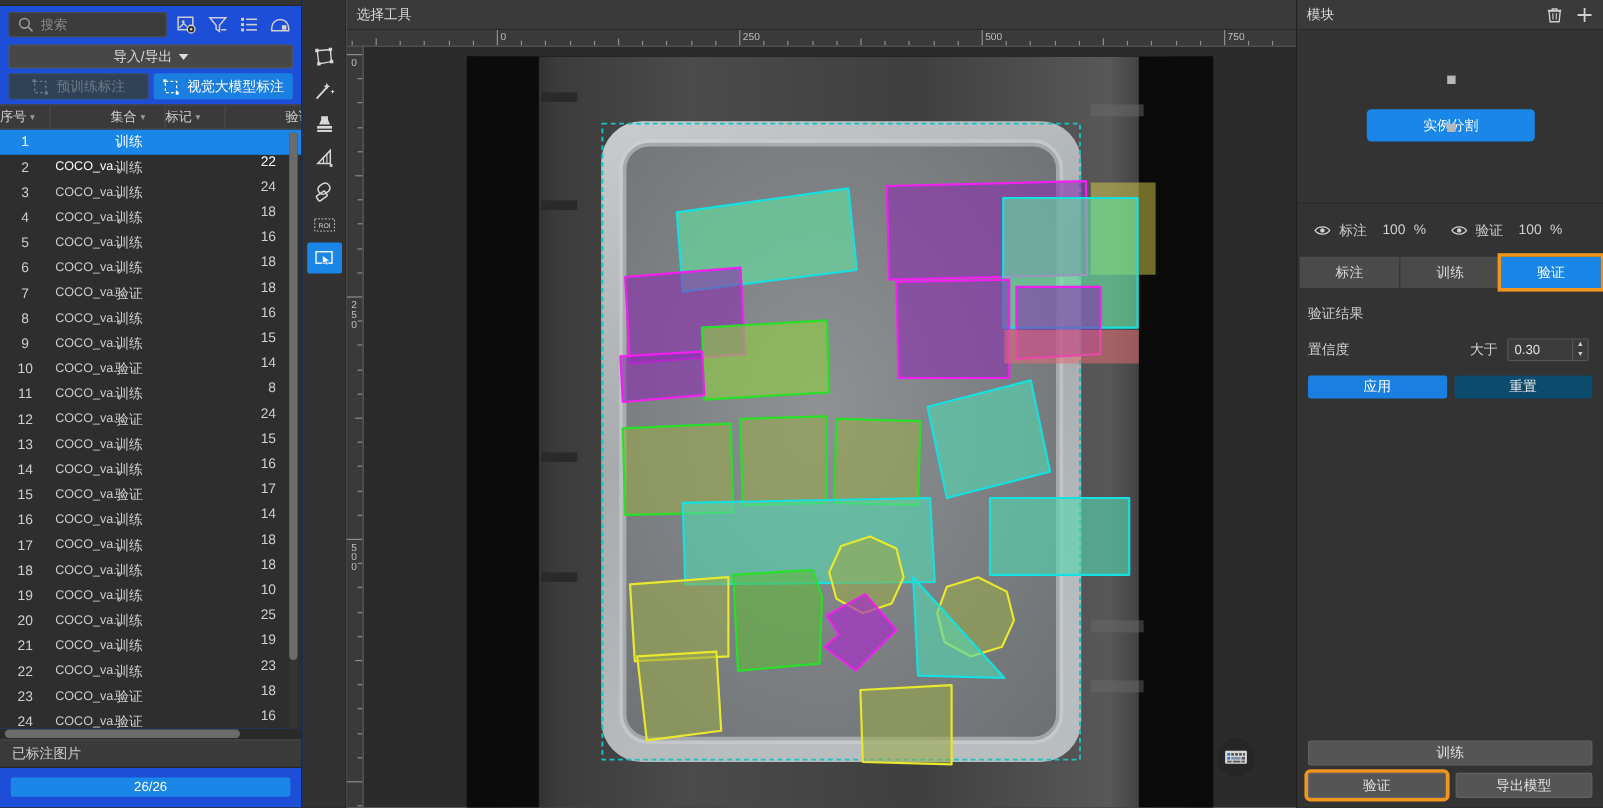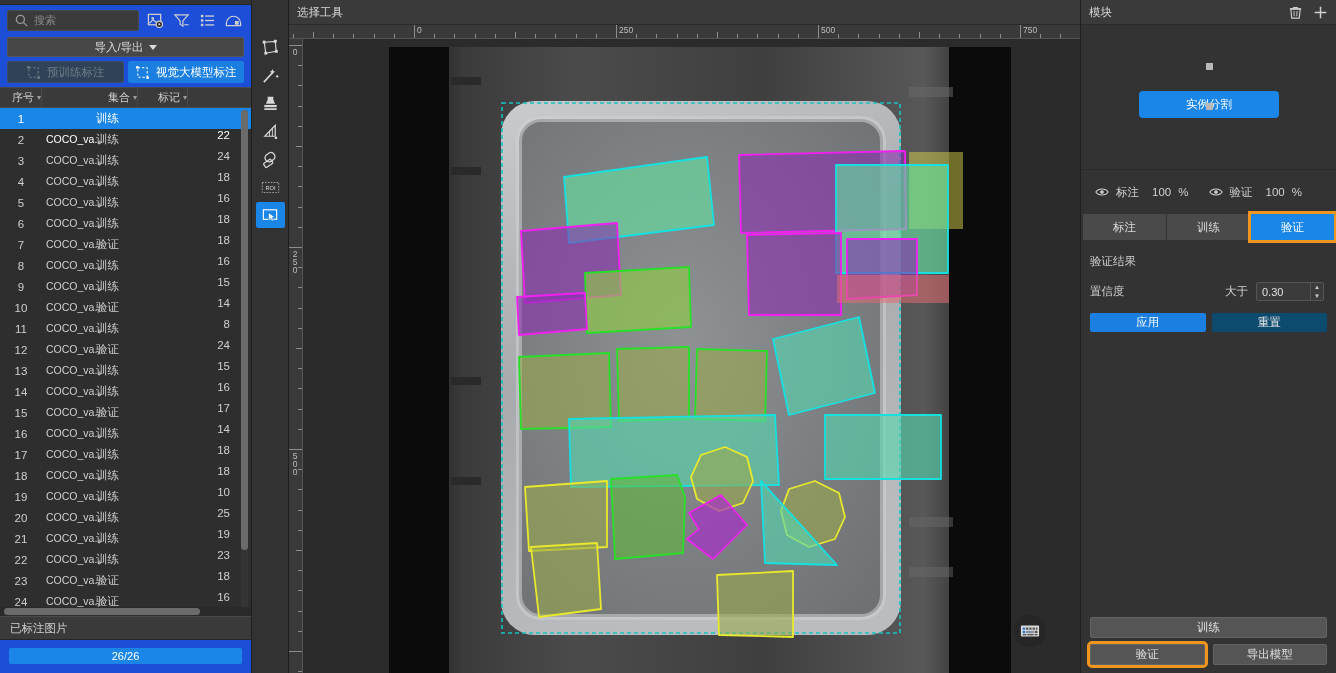--- a/index.html
+++ b/index.html
@@ -54,21 +54,21 @@
   .annot-btn.disabled { background: #2f4257; color: #6f7b87; border: 1px solid #3a4e63; }
   .annot-btn.primary { background: #1a7fe0; color: #fff; border: 1px solid #1a7fe0; }
 
   
   .tbl-head {
     display: flex; height: 21px; background: #3a3a3a;
     border-top: 1px solid #4a4a4a; border-bottom: 1px solid #4a4a4a;
     font-size: 11px; color: #cfcfcf; overflow: hidden;
   }
   .th {
-    display: flex; align-items: center; justify-content: flex-end;
+    display: flex; align-items: center; justify-content: flex-start;
     gap: 3px; border-right: 1px solid #4a4a4a; flex: none;
     position: relative; cursor: pointer;
   }
   .th .sortdot { font-size: 8px; color: #9a9a9a; }
   .c0 { width: 42px; } .c1 { width: 50px; margin-top: 40px; } .c2 { width: 46px; }
   .c3 { width: 50px; } .c4 { width: 50px; margin-top: 32px; } .c5 { width: 46px; }
 
   .tbl-body { flex: 1; overflow: hidden; position: relative; background: #2e2e2e; }
   .tr { display: flex; height: 21px; font-size: 11.5px; align-items: center; cursor: pointer; }
   .tr.sel { background: #1a86e8; color: #fff; }

